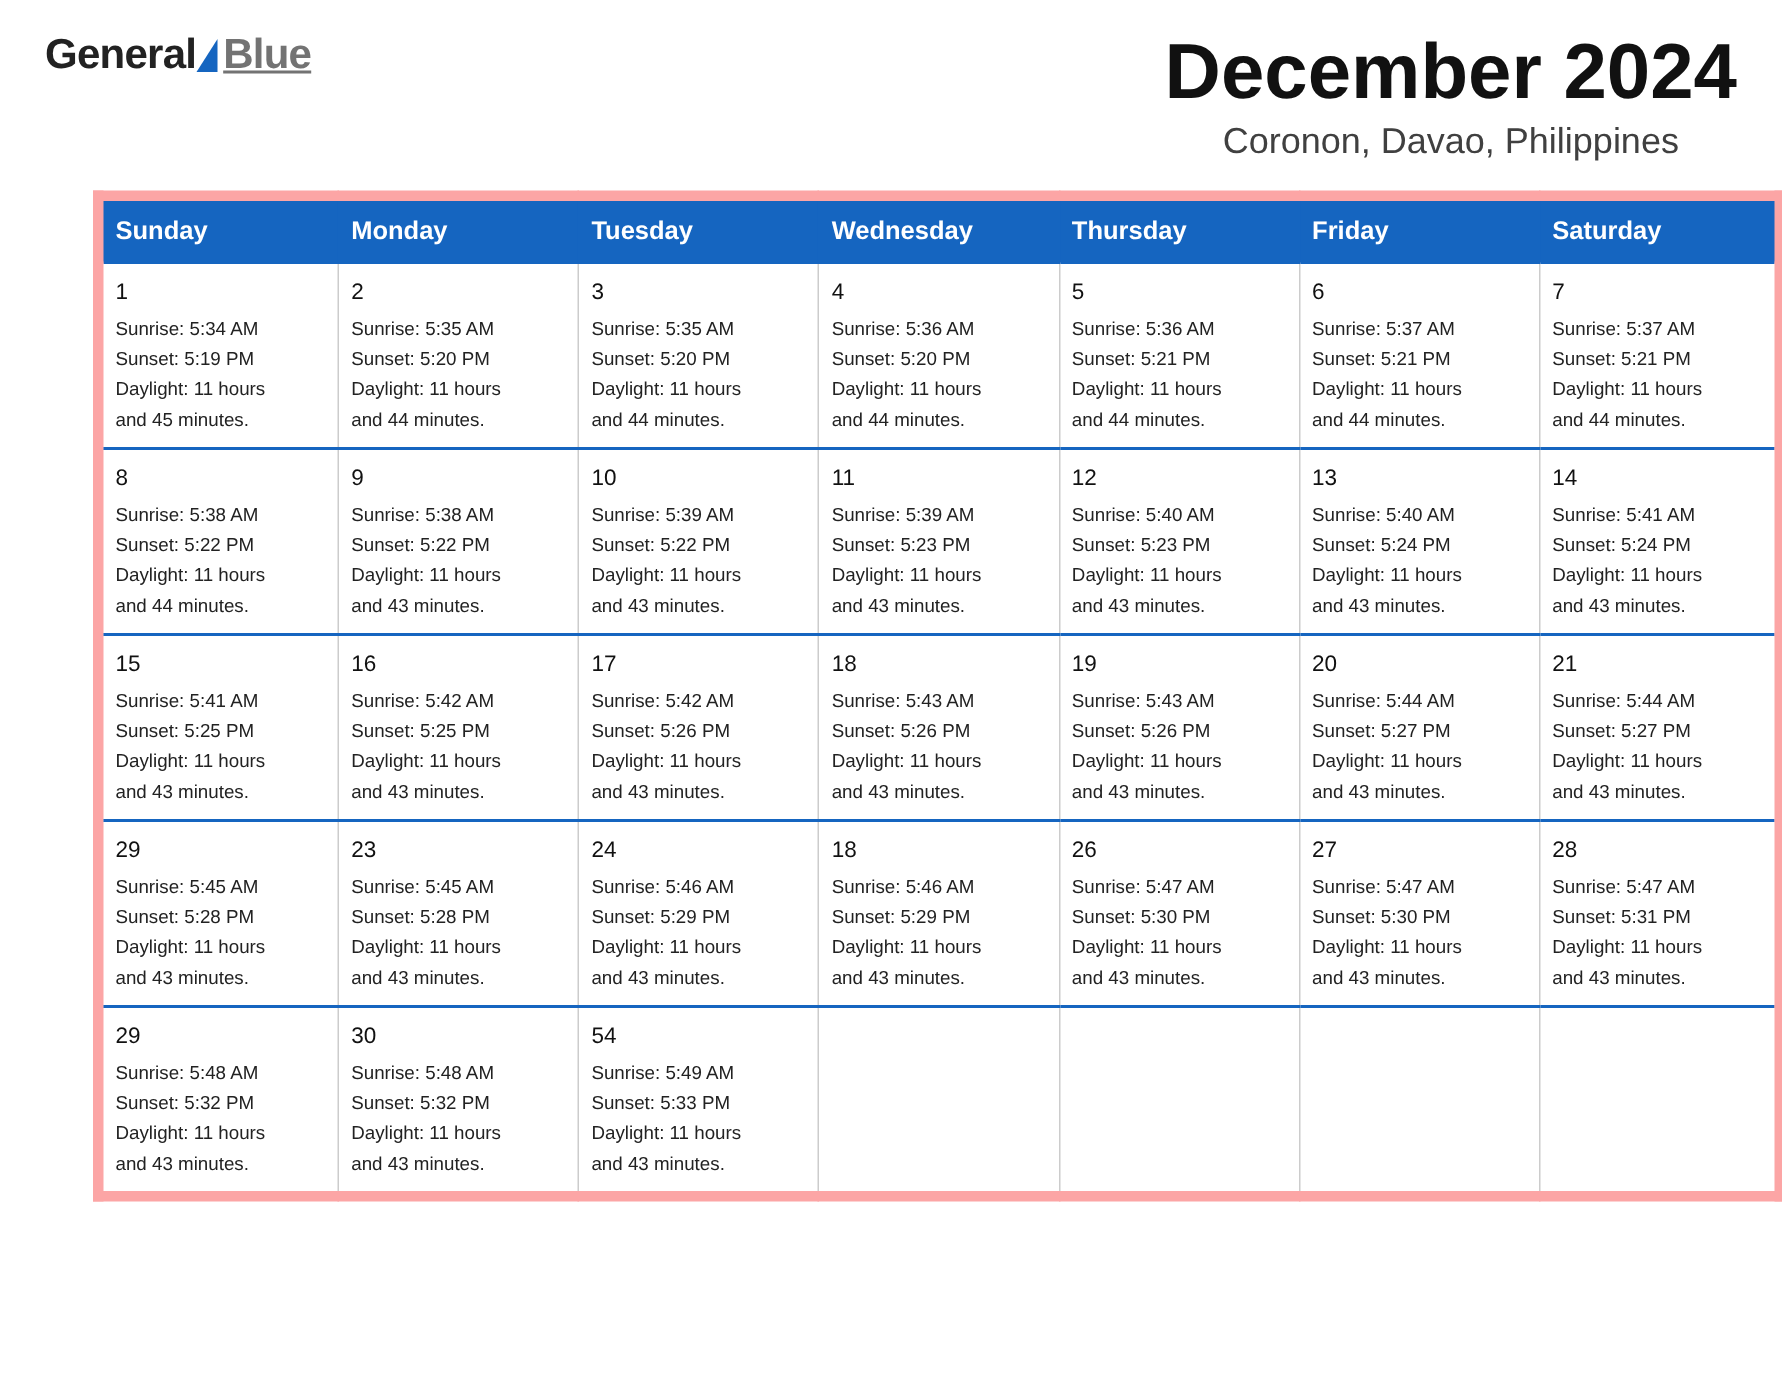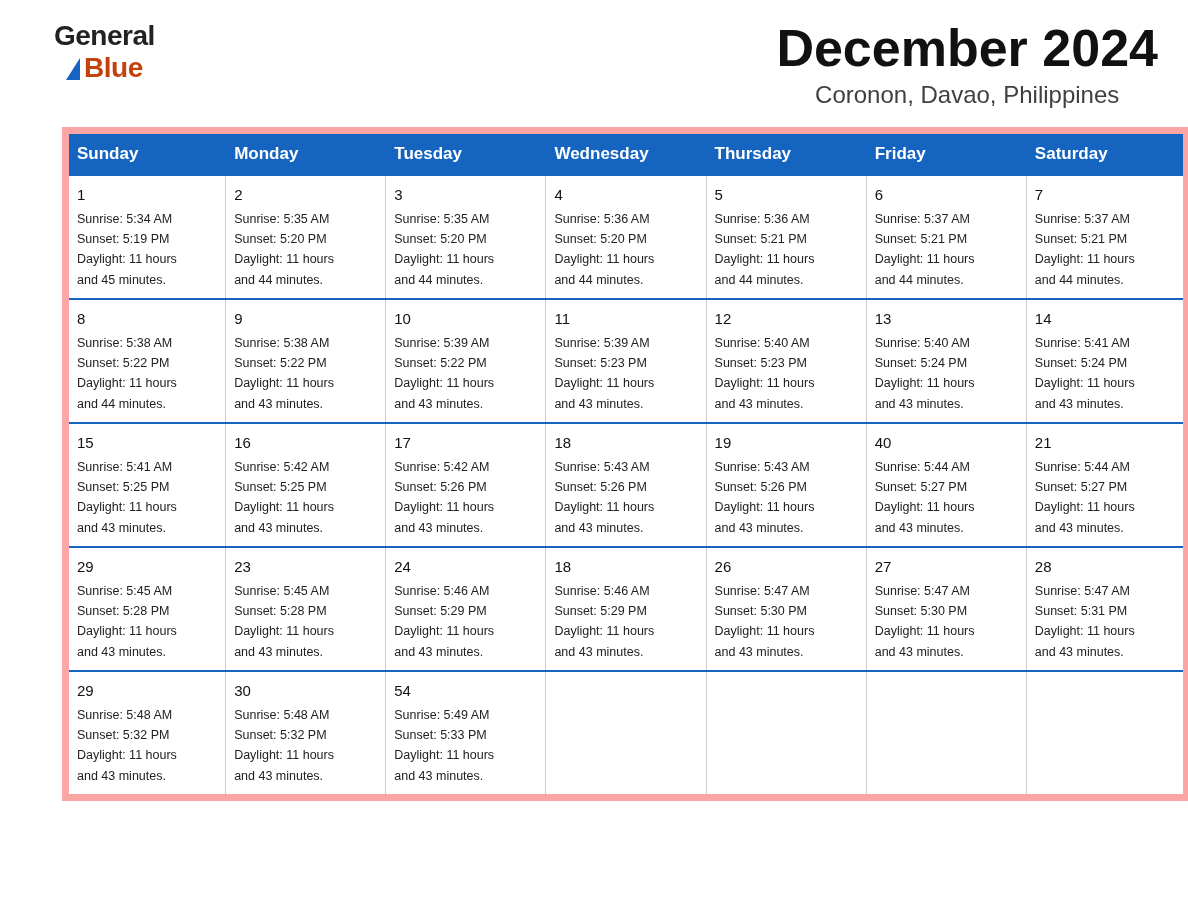--- a/index.html
+++ b/index.html
@@ -12,38 +12,38 @@
       padding: 20px 30px;
     }
     .header {
       display: flex;
       justify-content: space-between;
       align-items: flex-start;
       margin-bottom: 18px;
     }
     .logo {
       display: flex;
-      flex-direction: column;
-      align-items: center;
-      margin-left: 24px;
+      flex-direction: row;
+      align-items: flex-end;
     }
     .logo-general {
       font-size: 28px;
       font-weight: bold;
       color: #222;
       letter-spacing: -0.5px;
     }
     .logo-blue {
       font-size: 28px;
       font-weight: bold;
-      color: #c2410c;
+      color: #737373;
       letter-spacing: -0.5px;
       display: flex;
       align-items: center;
       gap: 4px;
+      text-decoration: underline;
     }
     .logo-triangle {
       width: 0;
       height: 0;
       border-left: 14px solid transparent;
       border-right: 0px solid transparent;
       border-bottom: 22px solid #1565c0;
       display: inline-block;
       margin-bottom: -2px;
     }
@@ -168,21 +168,21 @@
         <td><span class="day-number">15</span>
 <span class="day-info">Sunrise: 5:41 AM<br>Sunset: 5:25 PM<br>Daylight: 11 hours<br>and 43 minutes.</span></td>
         <td><span class="day-number">16</span>
 <span class="day-info">Sunrise: 5:42 AM<br>Sunset: 5:25 PM<br>Daylight: 11 hours<br>and 43 minutes.</span></td>
         <td><span class="day-number">17</span>
 <span class="day-info">Sunrise: 5:42 AM<br>Sunset: 5:26 PM<br>Daylight: 11 hours<br>and 43 minutes.</span></td>
         <td><span class="day-number">18</span>
 <span class="day-info">Sunrise: 5:43 AM<br>Sunset: 5:26 PM<br>Daylight: 11 hours<br>and 43 minutes.</span></td>
         <td><span class="day-number">19</span>
 <span class="day-info">Sunrise: 5:43 AM<br>Sunset: 5:26 PM<br>Daylight: 11 hours<br>and 43 minutes.</span></td>
-        <td><span class="day-number">40</span>
+        <td><span class="day-number">20</span>
 <span class="day-info">Sunrise: 5:44 AM<br>Sunset: 5:27 PM<br>Daylight: 11 hours<br>and 43 minutes.</span></td>
         <td><span class="day-number">21</span>
 <span class="day-info">Sunrise: 5:44 AM<br>Sunset: 5:27 PM<br>Daylight: 11 hours<br>and 43 minutes.</span></td>
       </tr>
       <tr>
         <td><span class="day-number">29</span>
 <span class="day-info">Sunrise: 5:45 AM<br>Sunset: 5:28 PM<br>Daylight: 11 hours<br>and 43 minutes.</span></td>
         <td><span class="day-number">23</span>
 <span class="day-info">Sunrise: 5:45 AM<br>Sunset: 5:28 PM<br>Daylight: 11 hours<br>and 43 minutes.</span></td>
         <td><span class="day-number">24</span>

